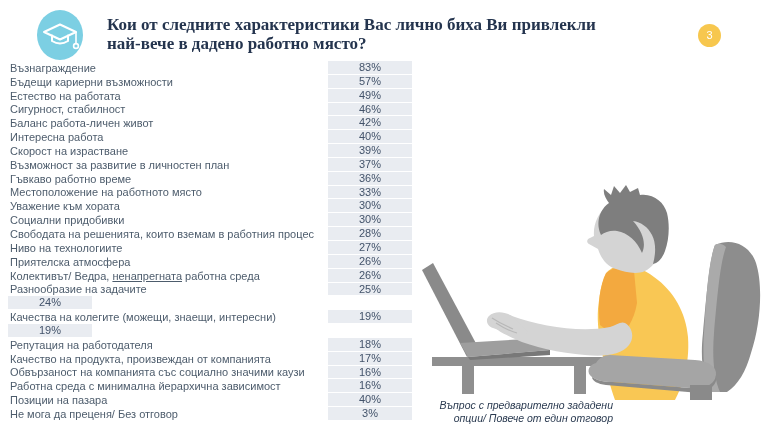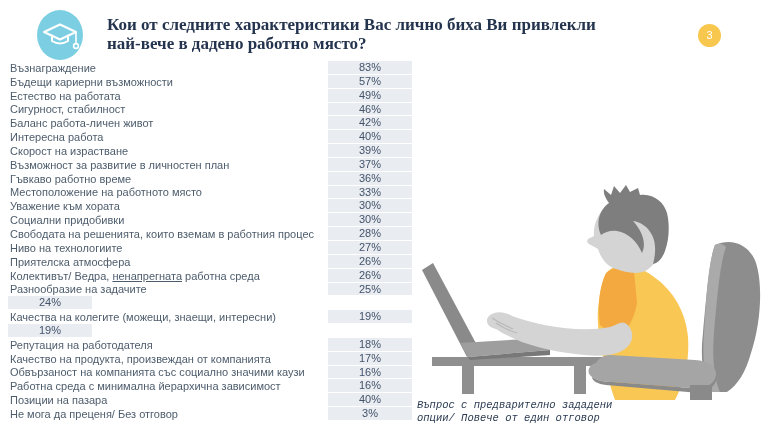--- a/index.html
+++ b/index.html
@@ -21,22 +21,22 @@
   .row-cell{width:84px;height:12.8px;line-height:13.2px;background:#e9ecf1;text-align:center;
             font-size:11px;color:#43536a;}
   .sq{text-decoration-line:underline;text-decoration-style:wavy;text-decoration-color:#d98a7e;
       text-decoration-thickness:1px;text-underline-offset:1px;text-decoration:underline;}
 
   
   .illus{position:absolute;left:420px;top:185px;}
 
   
   .footnote{position:absolute;left:417px;top:399px;width:196px;
-            font-family:Liberation Mono, monospace;font-style:italic;font-size:10.5px;
-            line-height:12.5px;color:#2a3a50;}
+            font-family:Liberation Sans, sans-serif;font-style:italic;font-size:10.5px;
+            line-height:12.5px;color:#2a3a50;text-align:right;}
   .base-label{position:absolute;left:608px;top:407px;
               font-family:"Liberation Serif",serif;font-size:13.5px;color:#2a3a50;margin-top:32px;}
 </style>
 </head>
 <body>
 
 <div class="slide">
 
   <svg class="hdr-icon" width="52" height="56" viewBox="0 0 52 56">
     <ellipse cx="26" cy="28" rx="23" ry="25" fill="#7ccfe3"></ellipse>

